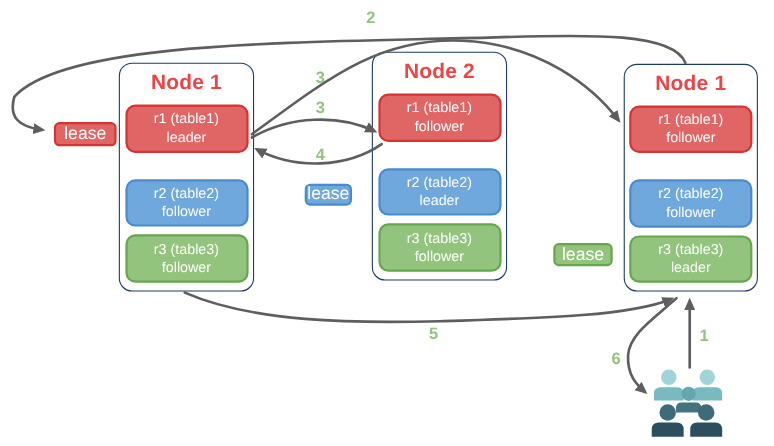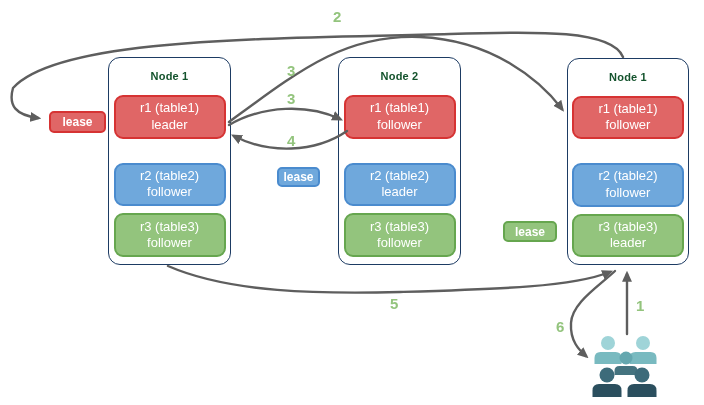--- a/index.html
+++ b/index.html
@@ -7,35 +7,35 @@
     position:relative;width:704px;height:405px;background:#ffffff;
     font-family:"Liberation Sans",sans-serif;overflow:hidden;
   }
   .node{
     position:absolute;background:#ffffff;border:1.5px solid #1d3b63;
     border-radius:12px;display:flex;flex-direction:column;align-items:center;
     box-sizing:border-box;z-index:2;
   }
   .node-title{
     height:41px;display:flex;align-items:center;justify-content:center;
-    font-weight:bold;font-size:11px;color:#14532d;letter-spacing:.2px;
+    font-weight:bold;font-size:19px;color:#ef4444;letter-spacing:.2px;
   }
   .replica{
     width:112px;height:48px;border-radius:9px;border:2px solid;
     display:flex;flex-direction:column;align-items:center;justify-content:center;
     color:#ffffff;font-size:13px;line-height:1.28;text-align:center;
     margin-bottom:7px;box-sizing:border-box;
   }
   .replica.red{background:#e06666;border-color:#d63333;}
   .replica.blue{background:#6fa8dc;border-color:#4a8bce;margin-top:17px;}
   .replica.green{background:#93c47d;border-color:#66a64f;}
   .lease{
     position:absolute;display:flex;align-items:center;justify-content:center;
-    color:#ffffff;font-size:12px;border-radius:5px;border:2px solid;
-    box-sizing:border-box;z-index:3;font-weight:bold;
+    color:#ffffff;font-size:16px;border-radius:5px;border:2px solid;
+    box-sizing:border-box;z-index:3;
   }
   .lease.red{left:49px;top:111px;width:57px;height:22px;background:#e06666;border-color:#d63333;}
   .lease.blue{left:277px;top:167px;width:43px;height:20px;background:#6fa8dc;border-color:#4a8bce;}
   .lease.green{left:503px;top:221px;width:54px;height:21px;background:#93c47d;border-color:#66a64f;}
   .step{
     position:absolute;font-weight:bold;font-size:15px;color:#93c47d;z-index:6;
   }
   #arrows{position:absolute;left:0;top:0;z-index:5;pointer-events:none;}
   #users{position:absolute;left:590px;top:332px;z-index:4;}
 </style>
@@ -53,21 +53,21 @@
     <div class="replica blue">
       <span>r2 (table2)</span>
       <span>follower</span>
     </div>
     <div class="replica green">
       <span>r3 (table3)</span>
       <span>follower</span>
     </div>
   </div>
 
-  <div class="node" style="left:338px;top:57px;width:123px;height:208px;">
+  <div class="node" style="left:338px;top:47px;width:123px;height:208px;">
     <div class="node-title">Node 2</div>
     <div class="replica red">
       <span>r1 (table1)</span>
       <span>follower</span>
     </div>
     <div class="replica blue">
       <span>r2 (table2)</span>
       <span>leader</span>
     </div>
     <div class="replica green">

